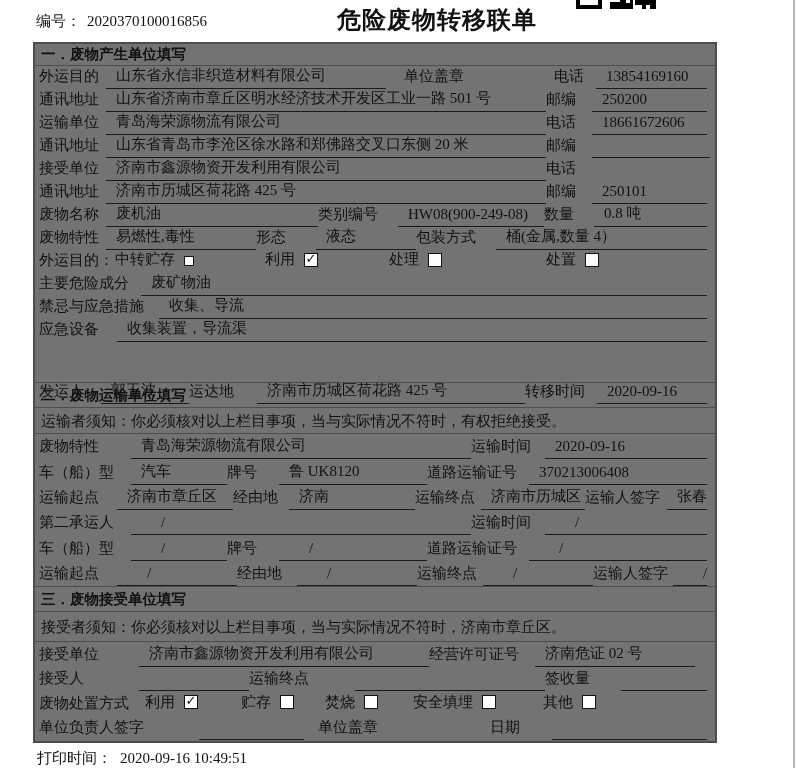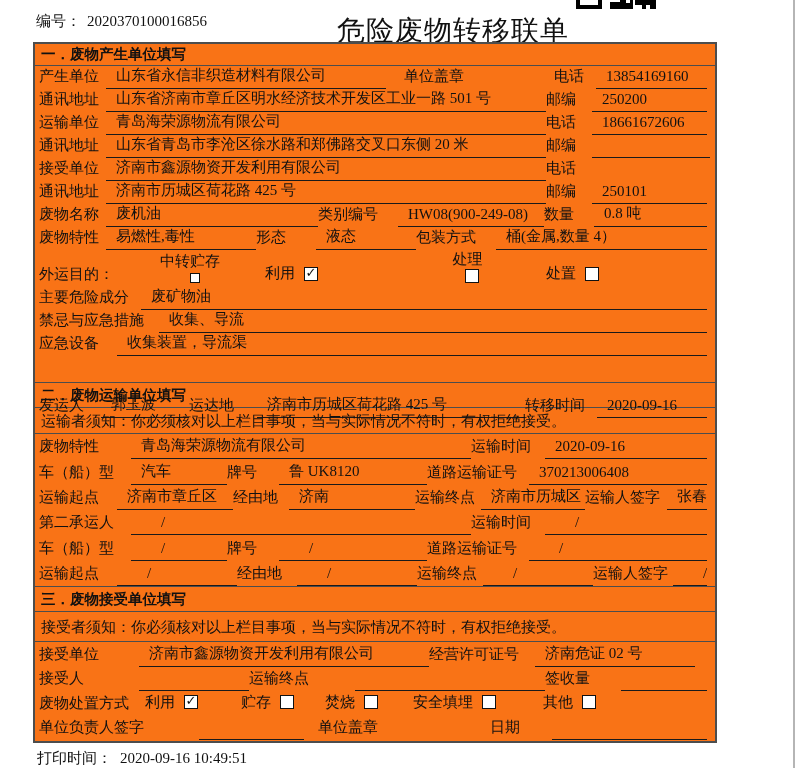--- a/index.html
+++ b/index.html
@@ -1,28 +1,28 @@
 <!DOCTYPE html>
 <html><head>
 <meta charset="utf-8">
 <style>
   html,body{margin:0;padding:0;background:#fff;}
   body{width:796px;height:768px;position:relative;overflow:hidden;
        font-family:"Liberation Serif","DejaVu Serif",serif;color:#111;}
   .serial{position:absolute;left:36px;top:12px;font-size:15px;white-space:nowrap;}
   .serial .val{margin-left:6px;}
-  .title{position:absolute;left:337px;top:12px;margin:0;font-size:28px;font-weight:normal;
+  .title{position:absolute;left:337px;top:4px;margin:0;font-size:24px;font-weight:bold;
          letter-spacing:1px;font-family:"DejaVu Sans","Liberation Sans",sans-serif;white-space:nowrap;}
   .qr{position:absolute;left:576px;top:0;width:84px;height:10px;}
   .qr .m{position:absolute;background:#000;}
   .qr .hollow{position:absolute;left:0;top:-14px;width:26px;height:23px;border:4px solid #000;box-sizing:border-box;background:#fff;}
   .edge{position:absolute;right:1px;top:0;width:2px;height:768px;background:#b5b5b5;}
 
   .table{position:absolute;left:33px;top:42px;width:684px;height:701px;
-         border:2px solid #4d4d4d;box-sizing:border-box;background:#f97316;}
+         border:2px solid #4d4d4d;box-sizing:border-box;background:#737373;}
   .sec-header{height:21px;line-height:21px;padding-left:6px;font-size:14.5px;font-weight:bold;
               font-family:"DejaVu Sans","Liberation Sans",sans-serif;
               border-bottom:1px solid #4d4d4d;white-space:nowrap;}
   .form-section + .form-section .sec-header{border-top:1px solid #4d4d4d;height:24px;line-height:24px;}
   .sec-note{height:25px;line-height:26px;padding-left:6px;font-size:15px;
             border-bottom:1px solid #4d4d4d;white-space:nowrap;}
   .form-section:nth-child(3) .sec-note{height:29px;line-height:31px;}
   .rows{display:flex;flex-direction:column;padding:0 8px 0 4px;box-sizing:border-box;}
   .frow{flex:1;display:flex;align-items:flex-end;font-size:15px;}
   .lab,.txt{flex:none;white-space:nowrap;padding-bottom:3px;}
@@ -57,21 +57,21 @@
   <div class="m" style="left:59px;top:0;width:11px;height:5px;"></div>
   <div class="m" style="left:66px;top:0;width:14px;height:9px;"></div>
   <div class="m" style="left:70px;top:5px;width:4px;height:4px;background:#fff;"></div>
 </div>
 
 <div id="form-table" class="table">
     <div class="form-section">
       <div class="sec-header">一．废物产生单位填写</div>
       <div class="rows" style="height: 316px;">
         <div class="frow">
-          <span class="lab" style="width: 67px;">产生单位</span>
+          <span class="lab" style="width: 67px;">外运目的</span>
           <span class="fld" style="width: 280px;">山东省永信非织造材料有限公司</span>
           <span class="spc" style="width: 18px;"></span>
           <span class="txt" style="width: 150px;">单位盖章</span>
           <span class="lab" style="width: 42px;">电话</span>
           <span class="fld grow">13854169160</span>
         </div>
         <div class="frow">
           <span class="lab" style="width: 67px;">通讯地址</span>
           <span class="fld" style="width: 440px;">山东省济南市章丘区明水经济技术开发区工业一路 501 号</span>
           <span class="lab" style="width: 46px;">邮编</span>
@@ -112,29 +112,29 @@
         <div class="frow">
           <span class="lab" style="width: 67px;">废物特性</span>
           <span class="fld" style="width: 150px;">易燃性,毒性</span>
           <span class="lab" style="width: 60px;">形态</span>
           <span class="fld" style="width: 100px;">液态</span>
           <span class="lab" style="width: 80px;">包装方式</span>
           <span class="fld grow">桶(金属,数量 4）</span>
         </div>
         <div class="frow">
           <span class="lab" style="width: 76px;">外运目的：</span>
-          <span class="chk" style="width: 150px; flex-direction: column;">
+          <span class="chk" style="width: 150px;">
             <span class="cl">中转贮存</span>
             <span class="box small"></span>
           </span>
           <span class="chk" style="width: 124px;">
             <span class="cl">利用</span>
             <span class="box checked"></span>
           </span>
-          <span class="chk" style="width: 157px; flex-direction: column;">
+          <span class="chk" style="width: 157px;">
             <span class="cl">处理</span>
             <span class="box"></span>
           </span>
           <span class="chk grow" style="flex: 1 1 0%;">
             <span class="cl">处置</span>
             <span class="box"></span>
           </span>
         </div>
         <div class="frow">
           <span class="lab" style="width: 102px;">主要危险成分</span>
@@ -207,21 +207,21 @@
           <span class="fld slash" style="width: 120px;">/</span>
           <span class="lab" style="width: 66px;">运输终点</span>
           <span class="fld slash" style="width: 110px;">/</span>
           <span class="lab" style="width: 80px;">运输人签字</span>
           <span class="fld slash grow">/</span>
         </div>
       </div>
     </div>
     <div class="form-section">
       <div class="sec-header">三．废物接受单位填写</div>
-      <div class="sec-note">接受者须知：你必须核对以上栏目事项，当与实际情况不符时，有权拒绝接受。</div>
+      <div class="sec-note">接受者须知：你必须核对以上栏目事项，当与实际情况不符时，济南市章丘区。</div>
       <div class="rows" style="height: 98px;">
         <div class="frow">
           <span class="lab" style="width: 100px;">接受单位</span>
           <span class="fld" style="width: 290px;">济南市鑫源物资开发利用有限公司</span>
           <span class="lab" style="width: 106px;">经营许可证号</span>
           <span class="fld" style="width: 160px;">济南危证 02 号</span>
           <span class="spc grow"></span>
         </div>
         <div class="frow">
           <span class="lab" style="width: 100px;">接受人</span>

